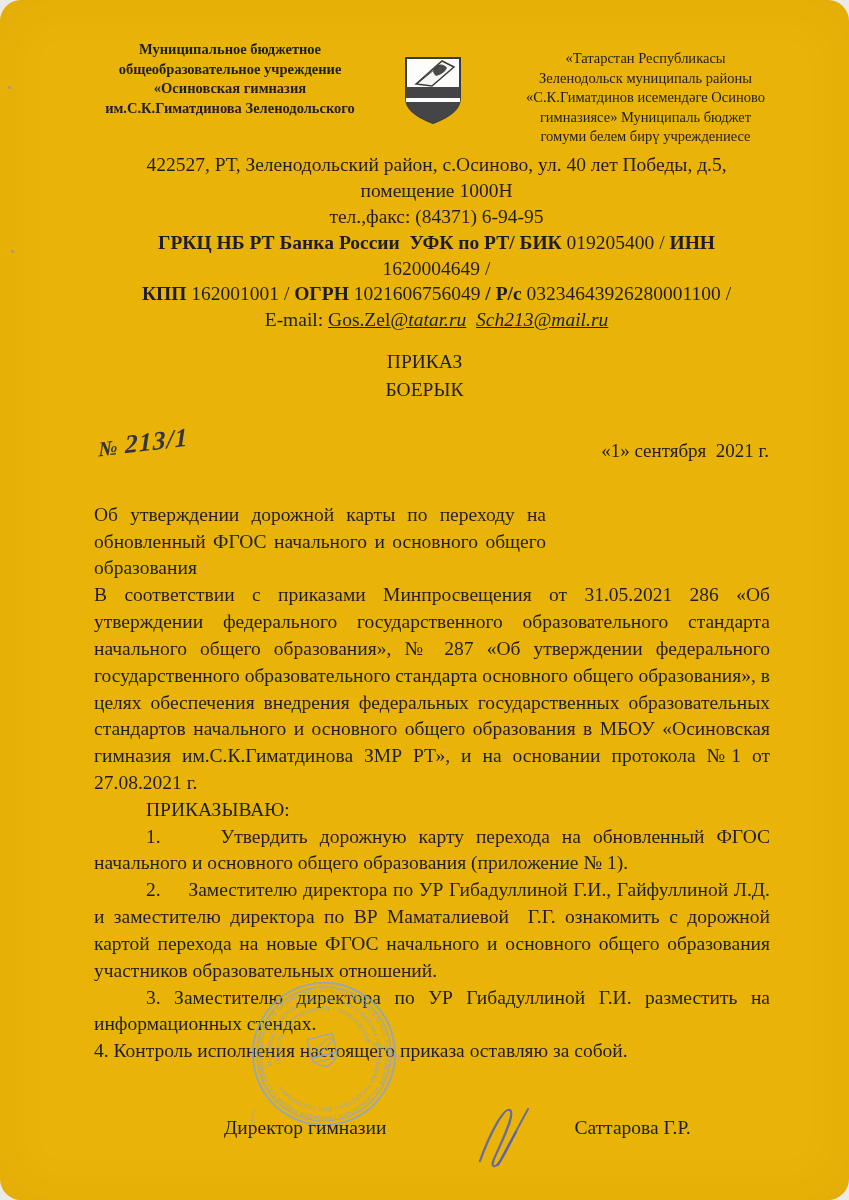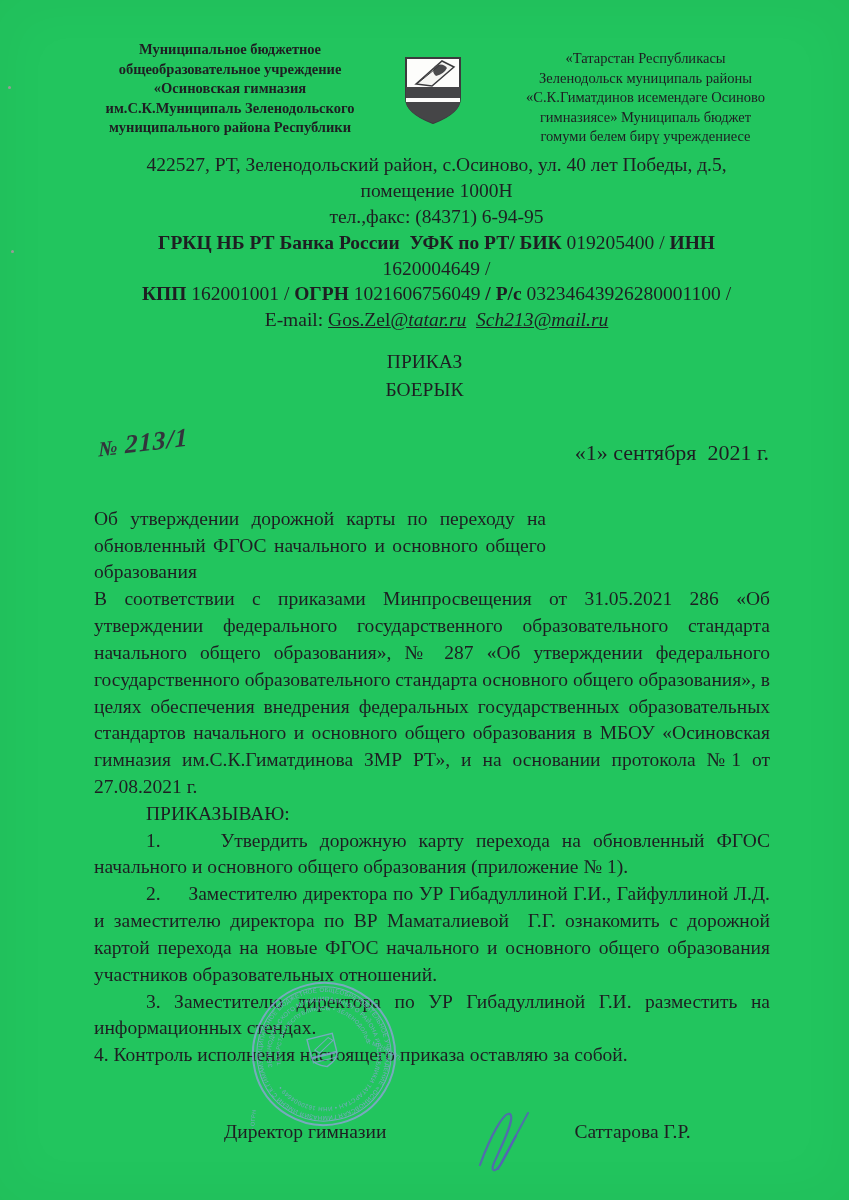--- a/index.html
+++ b/index.html
@@ -4,22 +4,23 @@
 <style>
   html,body{margin:0;padding:0;}
   body{
     width:849px;height:1200px;overflow:hidden;
     background:#eceae6;
     font-family:"Liberation Serif","DejaVu Serif",serif;
     color:#1e1e22;
   }
   .page{
     position:relative;width:849px;height:1200px;
-    background:#22c55e;
+    background:#eab308;
     box-shadow:inset 0 0 60px rgba(0,0,0,0.04);
+    border-radius:21px;
   }
   
   .header{display:flex;padding:40px 34px 0 70px;gap:10px;}
   .org-left{flex:0 0 320px;font-weight:bold;text-align:center;
     font-size:14.5px;line-height:1.35;}
   .emblem-wrap{flex:0 0 66px;padding-top:14px;text-align:center;}
   .org-right{flex:1;font-weight:normal;text-align:center;
     font-size:14.5px;line-height:1.35;padding-top:9px;}
   .lh-center{text-align:center;font-size:19.5px;line-height:1.33;
     margin:5px 62px 0 86px;}
@@ -28,21 +29,21 @@
   .em{text-decoration:underline;}
   
   .order-title{text-align:center;font-size:19.5px;line-height:1.42;margin-top:15px;}
   
   .meta-row{display:flex;justify-content:space-between;
     margin:24px 80px 0 98px;align-items:flex-start;}
   .hand{display:inline-block;font-style:italic;font-weight:bold;
     font-size:26px;letter-spacing:1px;color:#33343c;
     transform:rotate(-7deg) skewX(-6deg);}
   .hand .no{font-size:21px;letter-spacing:0;}
-  .order-date{font-size:22px;padding-top:12px;}
+  .order-date{font-size:19px;padding-top:12px;}
   
   .subject{margin:40px 0 0 94px;width:452px;text-align:justify;
     font-size:19.5px;line-height:1.38;}
   .bodytext{margin:0 79px 0 94px;font-size:19.5px;line-height:1.375;
     text-align:justify;}
   .bodytext p{margin:0;}
   .ind{text-indent:52px;}
   
   .sig-row{position:relative;display:flex;
     margin:52px 0 0 224px;z-index:2;}
@@ -59,22 +60,21 @@
 </head>
 <body>
 
 <div class="page">
 
   <div class="header">
     <div class="org-left">
       <div>Муниципальное бюджетное</div>
       <div>общеобразовательное учреждение</div>
       <div>«Осиновская гимназия</div>
-      <div>им.С.К.Муниципаль Зеленодольского</div>
-      <div>муниципального района Республики</div>
+      <div>им.С.К.Гиматдинова Зеленодольского</div>
     </div>
 
     <div class="emblem-wrap">
       <svg width="62" height="72" viewBox="0 0 62 72">
         <path d="M4,4 h54 v40 q0,15 -27,25 q-27,-10 -27,-25 Z" fill="#fdfdfb" stroke="#3b3b3d" stroke-width="2"></path>
         <path d="M4,33 h54 v11 q0,0 0,0 h-54 Z" fill="#454547"></path>
         <path d="M4,44 h54 v4 h-54 Z" fill="#fdfdfb"></path>
         <path d="M4,48 h54 q-2,12 -27,21 q-25,-9 -27,-21 Z" fill="#454547"></path>
         <polygon points="14,30 40,7 52,13 30,32" fill="#f5f5f2" stroke="#3b3b3d" stroke-width="1.5"></polygon>
         <path d="M33,12 q8,-4 12,2 q-3,6 -11,8 q-5,-4 -1,-10 Z" fill="#4a4a4c"></path>

